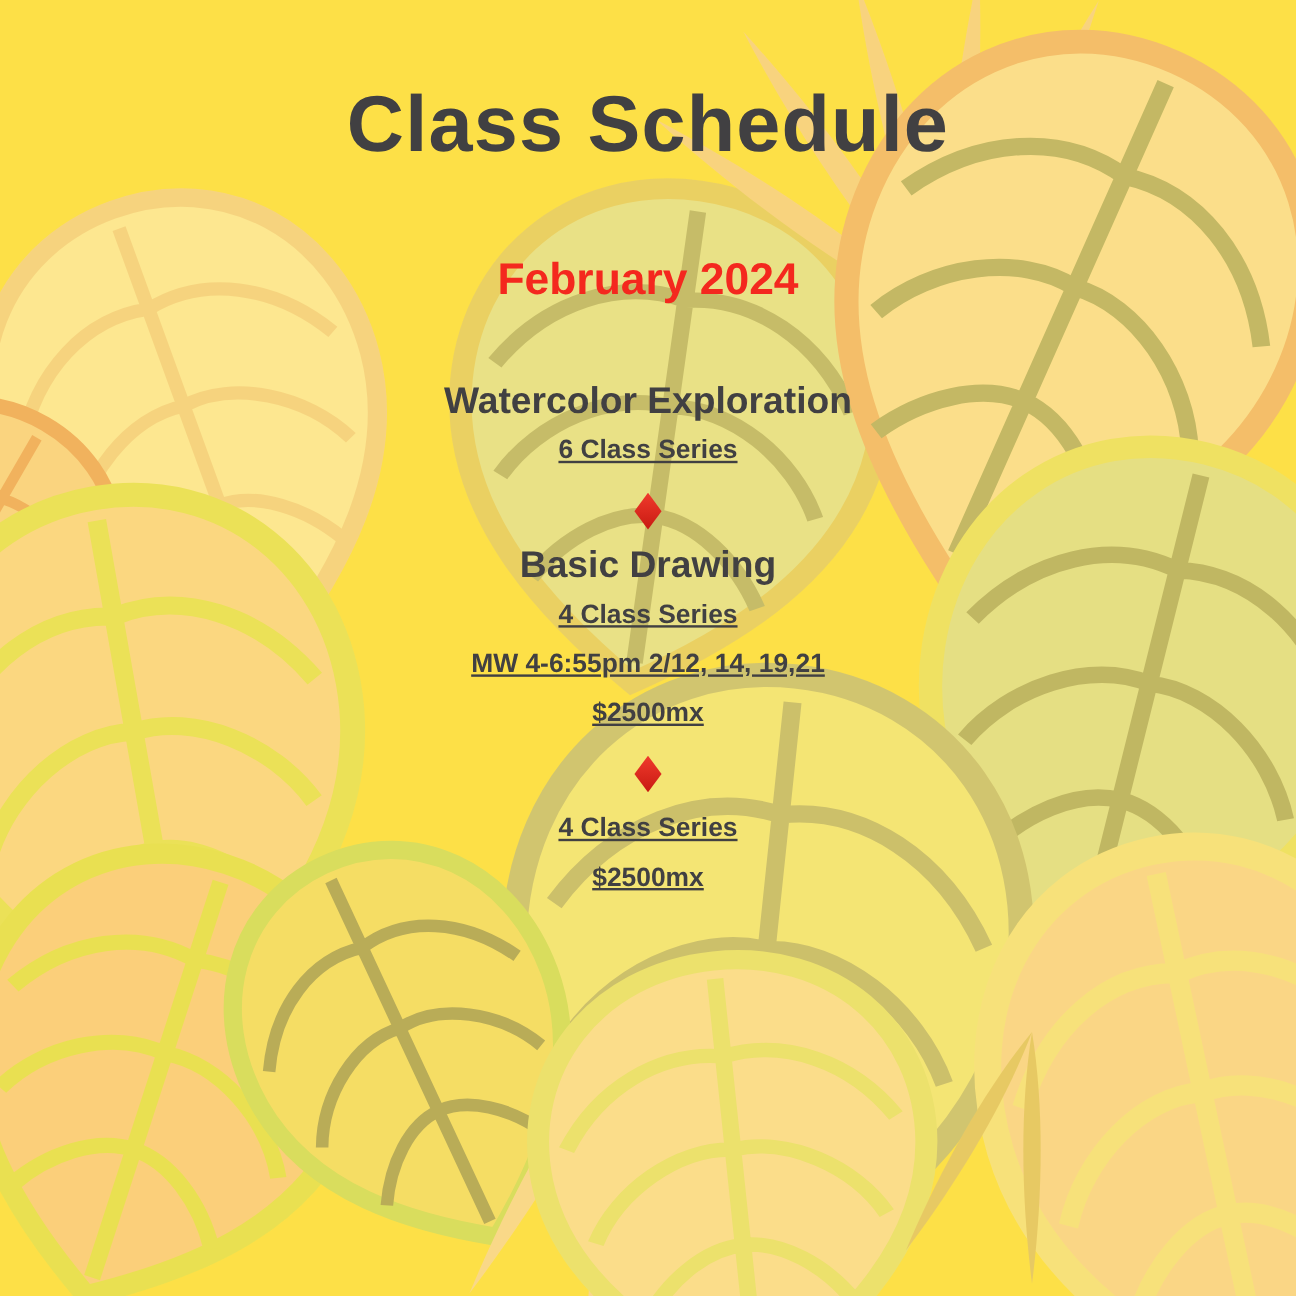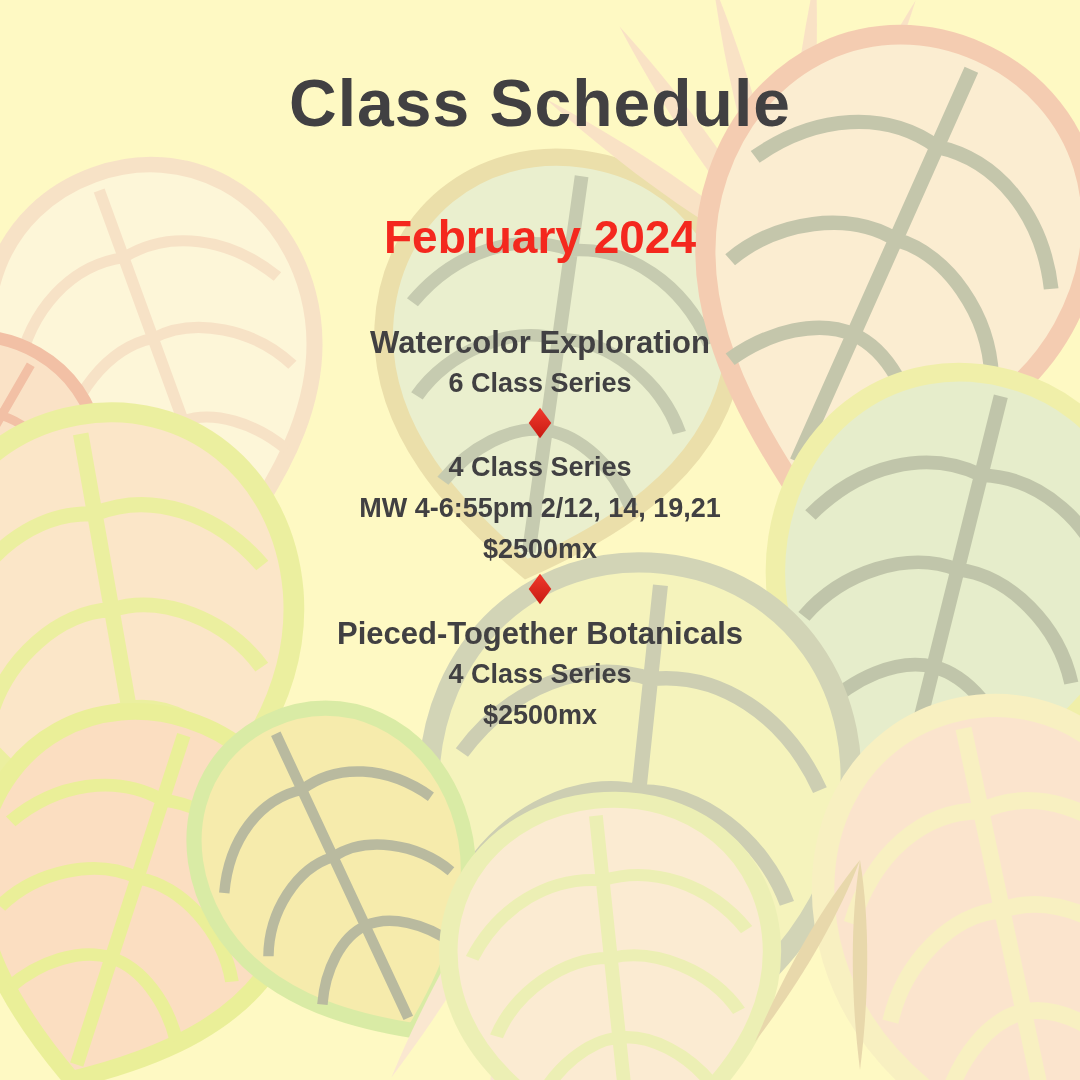--- a/index.html
+++ b/index.html
@@ -1,50 +1,50 @@
 <!DOCTYPE html>
 <html><head>
 <meta charset="utf-8">
 <style>
   html,body{margin:0;padding:0;background:#ffffff;}
   .poster{
     position:relative;
     width:1080px;height:1080px;
     overflow:hidden;
-    background:#fef9c3;
+    background:#fde047;
     font-family:"Liberation Sans","DejaVu Sans",sans-serif;
   }
   .bg{
     position:absolute;left:0;top:0;width:1080px;height:1080px;
     opacity:0.42;
   }
   .content{
     position:absolute;left:0;top:0;width:1080px;height:1080px;
     display:flex;flex-direction:column;align-items:center;
     text-align:center;
     padding-top:70px;box-sizing:border-box;
   }
   .title{
     margin:0;
     font-size:66px;line-height:1;font-weight:700;
     letter-spacing:1px;
     color:#414042;
   }
   .month{
     margin:78px 0 0 0;
-    font-size:46px;line-height:1;font-weight:700;
+    font-size:37px;line-height:1;font-weight:700;
     color:#f4281e;
   }
-  .class-block{margin:0;}
+  .class-block{margin:12px;}
   .first-block{margin-top:62px;}
   .class-name{
     font-size:31px;line-height:41px;font-weight:700;color:#414042;
   }
   .class-line{
-    font-size:27px;line-height:41px;font-weight:700;color:#414042;
+    font-size:22px;line-height:41px;font-weight:700;color:#414042;text-decoration:underline;
   }
   .diamond-wrap{
     height:30px;margin:4px auto;
     display:flex;align-items:center;justify-content:center;
   }
   .diamond{
     width:16px;height:16px;
     background:linear-gradient(135deg,#f03a2c,#c81a12);
     transform:scaleY(1.35) rotate(45deg);
   }
@@ -147,29 +147,29 @@
     <section class="class-block first-block">
       <div class="class-name">Watercolor Exploration</div>
       <div class="class-line">6 Class Series</div>
     </section>
 
     <div class="diamond-wrap">
       <span class="diamond"></span>
     </div>
 
     <section class="class-block">
+      <div class="class-name">Basic Drawing</div>
       <div class="class-line">4 Class Series</div>
       <div class="class-line">MW 4-6:55pm 2/12, 14, 19,21</div>
       <div class="class-line">$2500mx</div>
     </section>
 
     <div class="diamond-wrap">
       <span class="diamond"></span>
     </div>
 
     <section class="class-block">
-      <div class="class-name">Pieced-Together Botanicals</div>
       <div class="class-line">4 Class Series</div>
       <div class="class-line">$2500mx</div>
     </section>
 
   </div>
 </div>
 
 </body></html>

